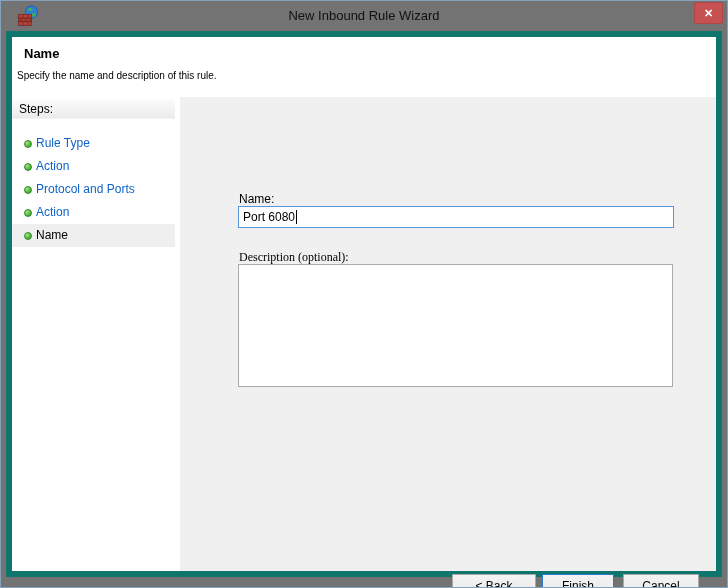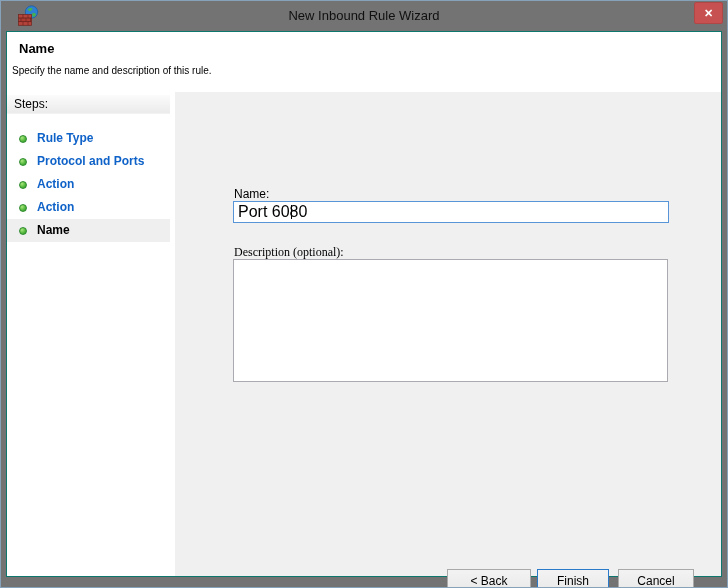--- a/index.html
+++ b/index.html
@@ -24,42 +24,42 @@
     position:absolute; right:4px; top:1px; width:29px; height:22px;
     background:#c75050; border:1px solid #b04747; border-radius:2px;
     color:#ffffff; font-size:11px; font-weight:bold;
     display:flex; align-items:center; justify-content:center;
     cursor:pointer;
   }
 
   
   .client {
     position:absolute; left:5px; right:5px; top:30px; bottom:10px;
-    background:#ffffff; border:1px solid #0f766e;
+    background:#ffffff; border:6px solid #0f766e;
   }
 
   .header { position:absolute; top:0; left:0; right:0; height:60px; background:#ffffff; }
   .header-title { position:absolute; left:12px; top:9px; font-size:13px; font-weight:bold; color:#000; }
   .header-sub  { position:absolute; left:5px;  top:33px; font-size:10px; color:#000; }
 
   
   .sidebar {
     position:absolute; top:60px; left:0; width:163px; bottom:0;
     background:#ffffff; font-size:12px;
   }
   .steps-heading {
     margin-top:3px; height:19px; line-height:18px;
     padding-left:7px; font-weight:normal; color:#000;
     background:linear-gradient(#fbfbfb,#ebebeb);
     border-bottom:1px solid #f2f2f2;
   }
   .steps-list { margin-top:13px; }
   .step-item {
     position:relative; height:23px; line-height:23px;
-    padding-left:30px; cursor:pointer; white-space:nowrap;font-weight:bold;
+    padding-left:24px; cursor:pointer; white-space:nowrap;
   }
   .step-item .bullet {
     position:absolute; left:12px; top:8px; width:8px; height:8px;
     border-radius:50%;
     background:radial-gradient(circle at 32% 30%, #a9e77c 0%, #55b93e 55%, #2f8f2f 100%);
     border:1px solid #2e8c2e;
   }
   .step-item .step-label { color:#0f62c8; }
   .step-item.active { background:#efefef; }
   .step-item.active .step-label { color:#000000; }
@@ -70,21 +70,21 @@
     background:#f0f0f0; font-size:12px; color:#000;padding-left:28px;
   }
   .field-label { position:absolute; left:59px; }
   .name-label  { top:95px; }
   .desc-label  { top:153px;font-family:Liberation Serif, serif; }
 
   .name-input-wrap { position:absolute; left:58px; top:109px; width:436px; height:22px; }
   .name-input {
     width:100%; height:100%;
     border:1px solid #5794d8; background:#ffffff;
-    font-family:"Liberation Sans", sans-serif; font-size:16px;
+    font-family:"Liberation Sans", sans-serif; font-size:12px;
     padding:2px 4px; color:#000; outline:none;
   }
   .caret {
     position:absolute; left:58px; top:4px; width:1px; height:14px;
     background:#000;
   }
 
   .desc-textarea {
     position:absolute; left:58px; top:167px; width:435px; height:123px;
     border:1px solid #a9abb0; background:#ffffff;
@@ -144,25 +144,25 @@
 
     <div class="sidebar">
       <div class="steps-heading">Steps:</div>
       <div class="steps-list">
         <div class="step-item">
           <span class="bullet"></span>
           <span class="step-label">Rule Type</span>
         </div>
         <div class="step-item">
           <span class="bullet"></span>
-          <span class="step-label">Protocol and Ports</span>
+          <span class="step-label">Action</span>
         </div>
         <div class="step-item">
           <span class="bullet"></span>
-          <span class="step-label">Action</span>
+          <span class="step-label">Protocol and Ports</span>
         </div>
         <div class="step-item">
           <span class="bullet"></span>
           <span class="step-label">Action</span>
         </div>
         <div class="step-item active">
           <span class="bullet"></span>
           <span class="step-label">Name</span>
         </div>
       </div>

